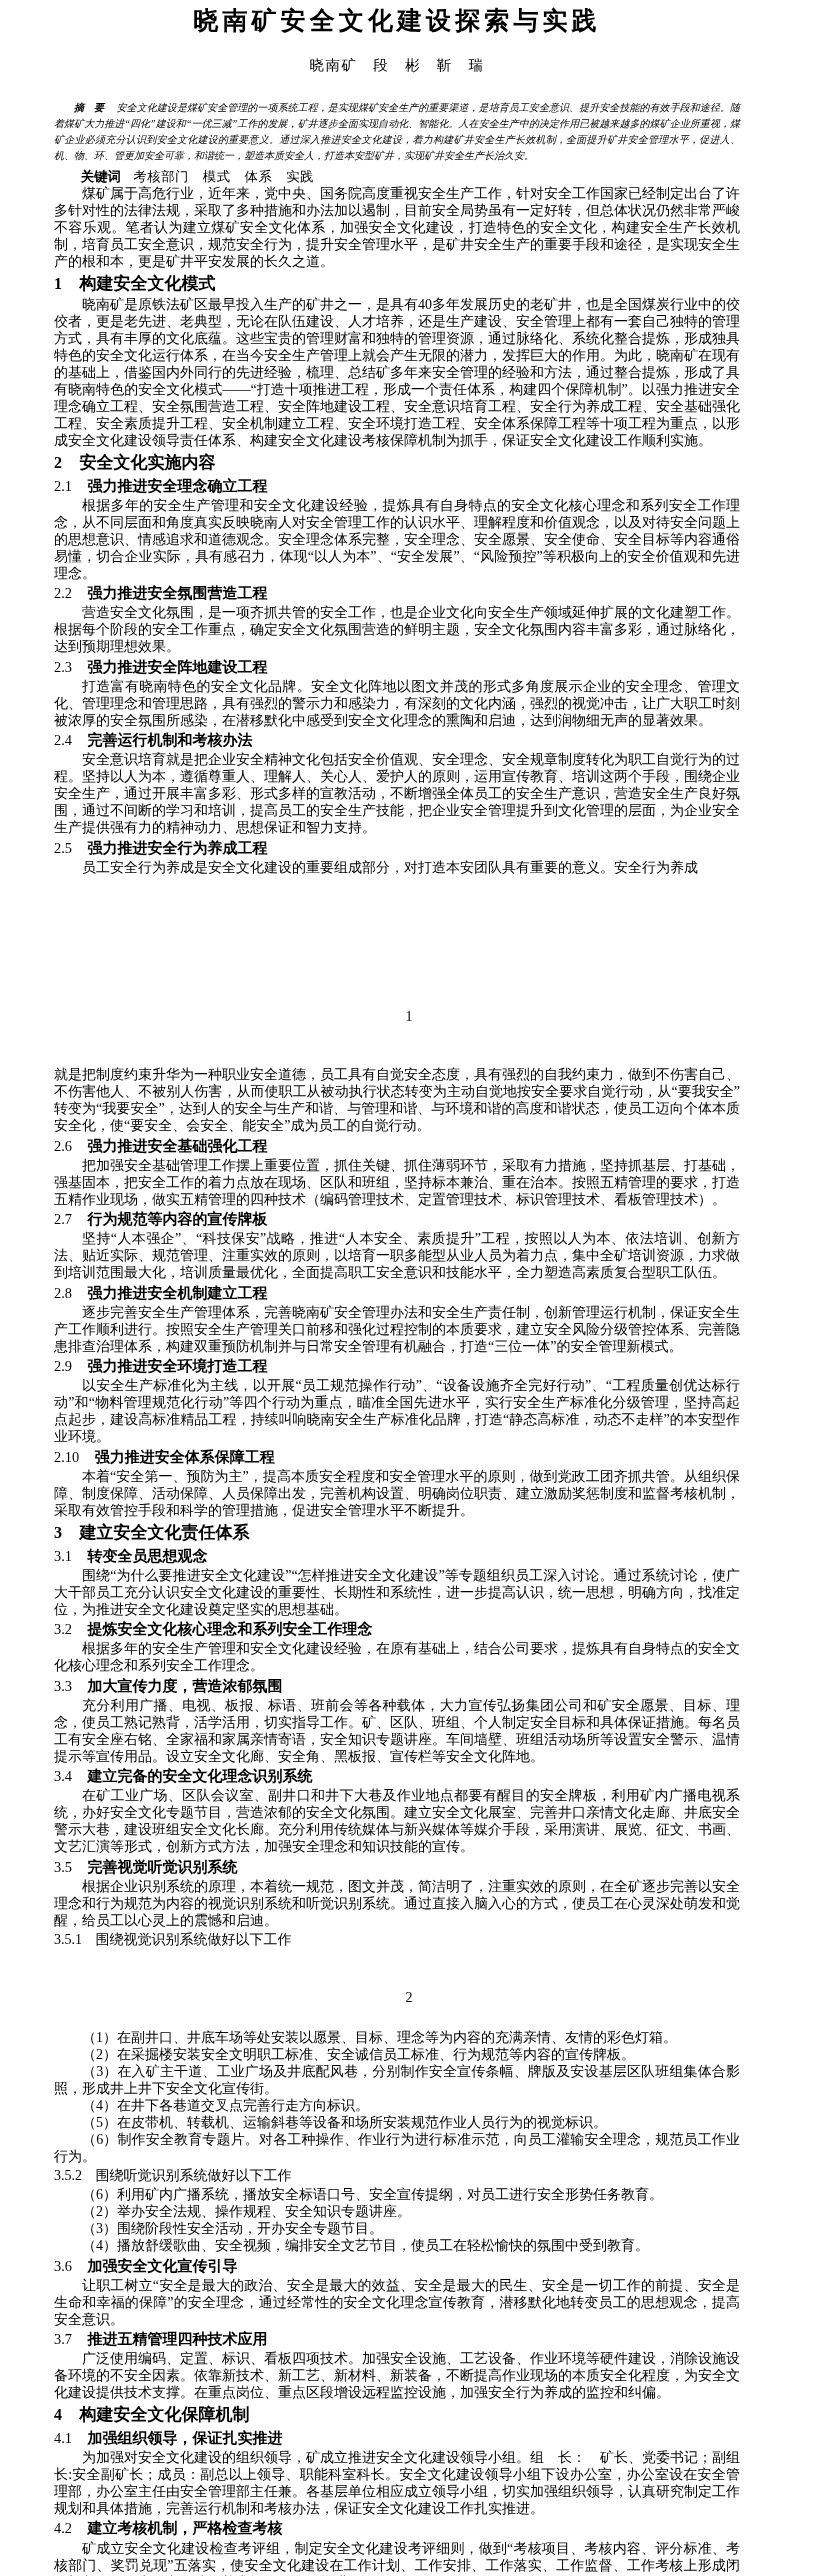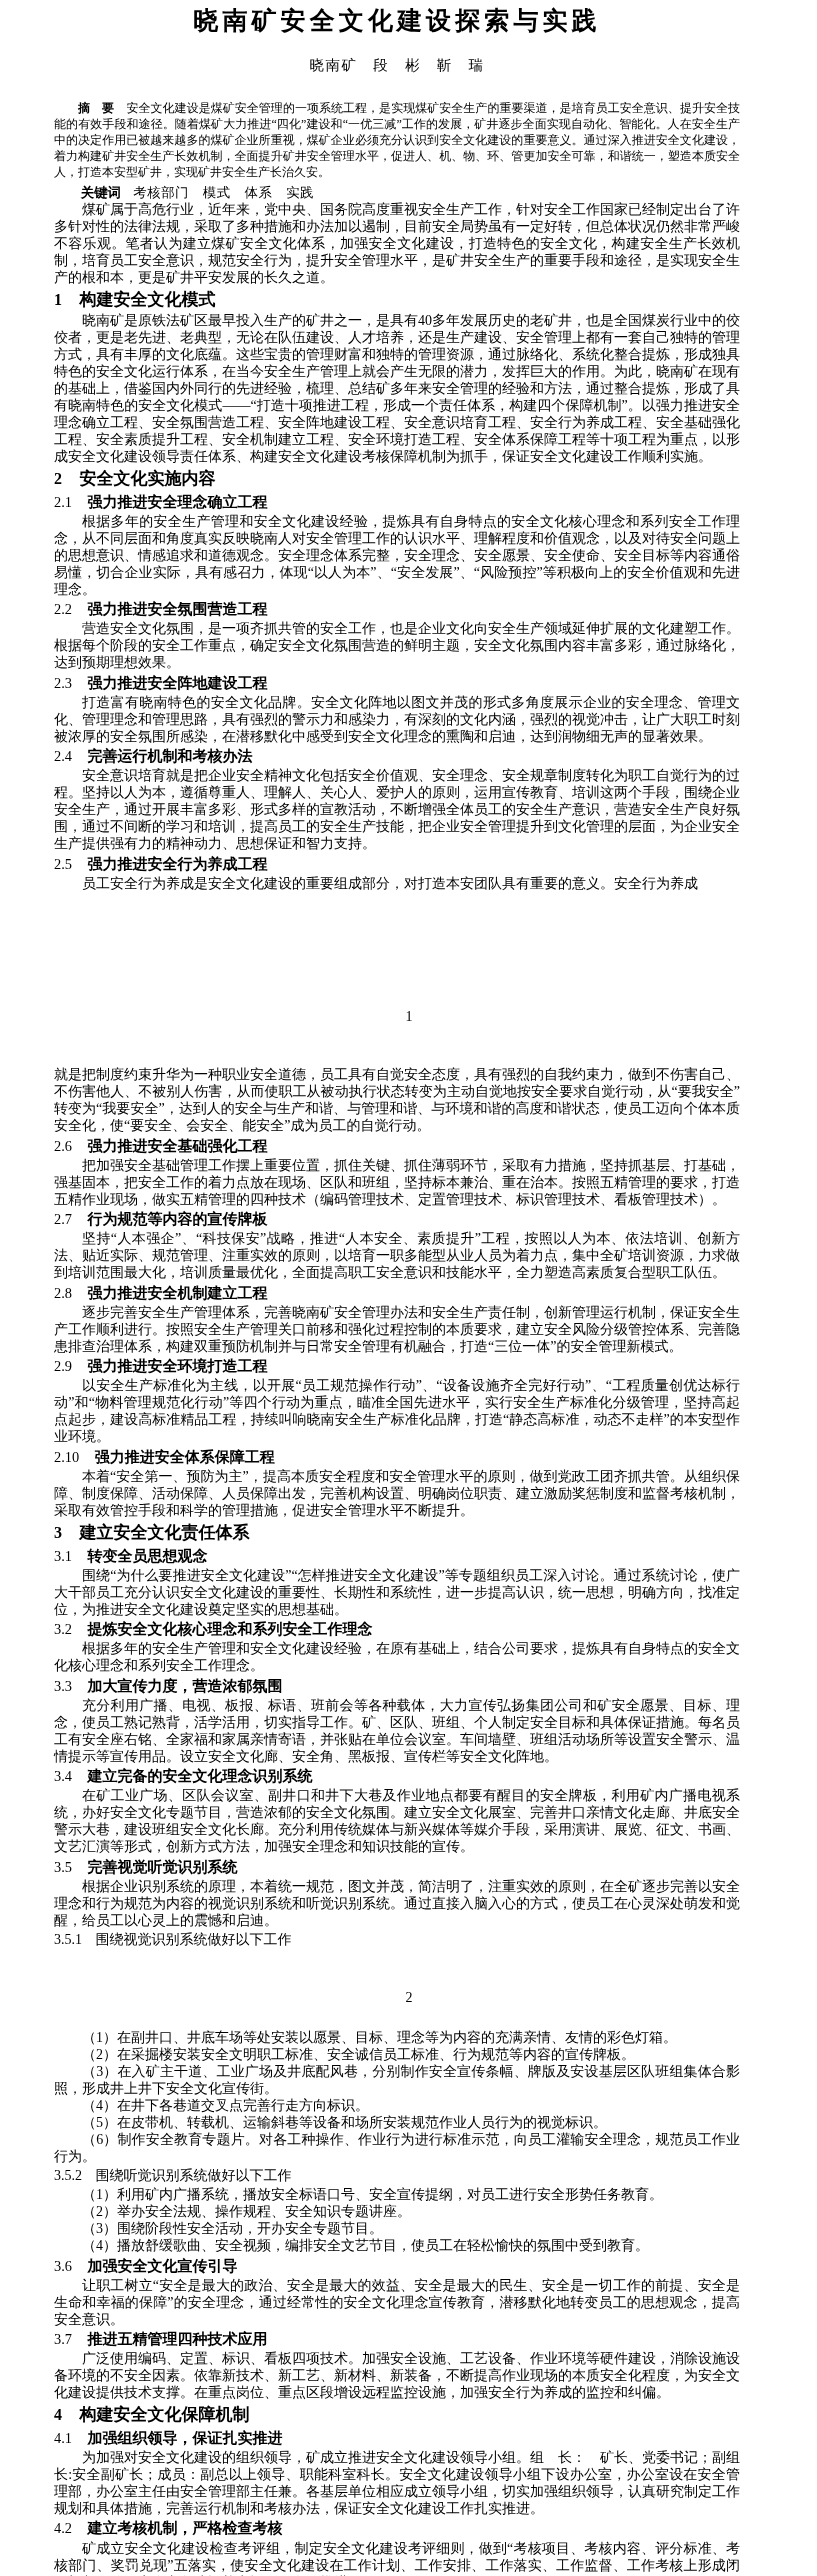--- a/index.html
+++ b/index.html
@@ -11,21 +11,21 @@
   .page{position:relative;overflow:hidden;padding:0 78px 0 54px;box-sizing:border-box;}
   .page-1{height:1030px;}
   .page-2{height:963px;margin-top:36px;}
   .page-3{height:1004px;}
   .doc-title{
     font-family:"Liberation Sans","DejaVu Sans",sans-serif;
     font-weight:bold;font-size:25px;line-height:31px;letter-spacing:4.1px;
     text-align:center;margin:5.2px 0 0 0;
   }
   .byline{text-align:center;font-size:14.4px;line-height:17.5px;margin-top:20.6px;letter-spacing:1.5px;}
-  .abstract{margin-top:26px;font-size:12px;line-height:16px;text-align:justify;text-indent:2em;}
+  .abstract{margin-top:26px;font-size:10px;line-height:16px;text-align:justify;text-indent:2em;font-style:italic;}
   .abstract .lab,.keywords .lab{
     font-family:"Liberation Sans","DejaVu Sans",sans-serif;font-weight:bold;margin-right:12.4px;
   }
   .keywords{font-size:13.4px;line-height:16px;margin-top:4.6px;text-indent:2em;}
   .keywords .kw{letter-spacing:0.5px;}
   p.body{font-size:14px;line-height:17px;text-align:justify;text-indent:2em;margin:0;}
   p.body.noind{text-indent:0;}
   .h1{font-family:"Liberation Sans","DejaVu Sans",sans-serif;font-weight:bold;
       font-size:17px;line-height:23px;margin:2.1px 0 1px 0;}
   .h1 .num{font-family:"Liberation Serif","DejaVu Serif",serif;font-weight:600;font-size:16px;margin-right:17.5px;}
@@ -83,40 +83,40 @@
         <div class="h2"><span class="num">2.9</span><span>强力推进安全环境打造工程</span></div>
         <p class="body">以安全生产标准化为主线，以开展“员工规范操作行动”、“设备设施齐全完好行动”、“工程质量创优达标行动”和“物料管理规范化行动”等四个行动为重点，瞄准全国先进水平，实行安全生产标准化分级管理，坚持高起点起步，建设高标准精品工程，持续叫响晓南安全生产标准化品牌，打造“静态高标准，动态不走样”的本安型作业环境。</p>
         <div class="h2"><span class="num">2.10</span><span>强力推进安全体系保障工程</span></div>
         <p class="body">本着“安全第一、预防为主”，提高本质安全程度和安全管理水平的原则，做到党政工团齐抓共管。从组织保障、制度保障、活动保障、人员保障出发，完善机构设置、明确岗位职责、建立激励奖惩制度和监督考核机制，采取有效管控手段和科学的管理措施，促进安全管理水平不断提升。</p>
         <div class="h1"><span class="num">3</span><span>建立安全文化责任体系</span></div>
         <div class="h2"><span class="num">3.1</span><span>转变全员思想观念</span></div>
         <p class="body">围绕“为什么要推进安全文化建设”“怎样推进安全文化建设”等专题组织员工深入讨论。通过系统讨论，使广大干部员工充分认识安全文化建设的重要性、长期性和系统性，进一步提高认识，统一思想，明确方向，找准定位，为推进安全文化建设奠定坚实的思想基础。</p>
         <div class="h2"><span class="num">3.2</span><span>提炼安全文化核心理念和系列安全工作理念</span></div>
         <p class="body">根据多年的安全生产管理和安全文化建设经验，在原有基础上，结合公司要求，提炼具有自身特点的安全文化核心理念和系列安全工作理念。</p>
         <div class="h2"><span class="num">3.3</span><span>加大宣传力度，营造浓郁氛围</span></div>
-        <p class="body">充分利用广播、电视、板报、标语、班前会等各种载体，大力宣传弘扬集团公司和矿安全愿景、目标、理念，使员工熟记熟背，活学活用，切实指导工作。矿、区队、班组、个人制定安全目标和具体保证措施。每名员工有安全座右铭、全家福和家属亲情寄语，并张贴在单位会议室。车间墙壁、班组活动场所等设置安全警示、温情提示等宣传用品。设立安全文化廊、安全角、黑板报、宣传栏等安全文化阵地。</p>
+        <p class="body">充分利用广播、电视、板报、标语、班前会等各种载体，大力宣传弘扬集团公司和矿安全愿景、目标、理念，使员工熟记熟背，活学活用，切实指导工作。矿、区队、班组、个人制定安全目标和具体保证措施。每名员工有安全座右铭、全家福和家属亲情寄语，安全知识专题讲座。车间墙壁、班组活动场所等设置安全警示、温情提示等宣传用品。设立安全文化廊、安全角、黑板报、宣传栏等安全文化阵地。</p>
         <div class="h2"><span class="num">3.4</span><span>建立完备的安全文化理念识别系统</span></div>
         <p class="body">在矿工业广场、区队会议室、副井口和井下大巷及作业地点都要有醒目的安全牌板，利用矿内广播电视系统，办好安全文化专题节目，营造浓郁的安全文化氛围。建立安全文化展室、完善井口亲情文化走廊、井底安全警示大巷，建设班组安全文化长廊。充分利用传统媒体与新兴媒体等媒介手段，采用演讲、展览、征文、书画、文艺汇演等形式，创新方式方法，加强安全理念和知识技能的宣传。</p>
         <div class="h2"><span class="num">3.5</span><span>完善视觉听觉识别系统</span></div>
         <p class="body">根据企业识别系统的原理，本着统一规范，图文并茂，简洁明了，注重实效的原则，在全矿逐步完善以安全理念和行为规范为内容的视觉识别系统和听觉识别系统。通过直接入脑入心的方式，使员工在心灵深处萌发和觉醒，给员工以心灵上的震憾和启迪。</p>
         <div class="h3"><span class="num">3.5.1</span><span>围绕视觉识别系统做好以下工作</span></div>
       </div>
     <div class="pagenum pn-2">2</div>
   </div>
 
   <div class="page page-3">
     <div class="flow">
         <p class="body">（1）在副井口、井底车场等处安装以愿景、目标、理念等为内容的充满亲情、友情的彩色灯箱。</p>
         <p class="body">（2）在采掘楼安装安全文明职工标准、安全诚信员工标准、行为规范等内容的宣传牌板。</p>
         <p class="body">（3）在入矿主干道、工业广场及井底配风巷，分别制作安全宣传条幅、牌版及安设基层区队班组集体合影照，形成井上井下安全文化宣传街。</p>
         <p class="body">（4）在井下各巷道交叉点完善行走方向标识。</p>
         <p class="body">（5）在皮带机、转载机、运输斜巷等设备和场所安装规范作业人员行为的视觉标识。</p>
         <p class="body">（6）制作安全教育专题片。对各工种操作、作业行为进行标准示范，向员工灌输安全理念，规范员工作业行为。</p>
         <div class="h3"><span class="num">3.5.2</span><span>围绕听觉识别系统做好以下工作</span></div>
-        <p class="body">（1）利用矿内广播系统，播放安全标语口号、安全宣传提纲，对员工进行安全形势任务教育。</p>
+        <p class="body">（6）利用矿内广播系统，播放安全标语口号、安全宣传提纲，对员工进行安全形势任务教育。</p>
         <p class="body">（2）举办安全法规、操作规程、安全知识专题讲座。</p>
         <p class="body">（3）围绕阶段性安全活动，开办安全专题节目。</p>
         <p class="body">（4）播放舒缓歌曲、安全视频，编排安全文艺节目，使员工在轻松愉快的氛围中受到教育。</p>
         <div class="h2"><span class="num">3.6</span><span>加强安全文化宣传引导</span></div>
         <p class="body">让职工树立“安全是最大的政治、安全是最大的效益、安全是最大的民生、安全是一切工作的前提、安全是生命和幸福的保障”的安全理念，通过经常性的安全文化理念宣传教育，潜移默化地转变员工的思想观念，提高安全意识。</p>
         <div class="h2"><span class="num">3.7</span><span>推进五精管理四种技术应用</span></div>
         <p class="body">广泛使用编码、定置、标识、看板四项技术。加强安全设施、工艺设备、作业环境等硬件建设，消除设施设备环境的不安全因素。依靠新技术、新工艺、新材料、新装备，不断提高作业现场的本质安全化程度，为安全文化建设提供技术支撑。在重点岗位、重点区段增设远程监控设施，加强安全行为养成的监控和纠偏。</p>
         <div class="h1"><span class="num">4</span><span>构建安全文化保障机制</span></div>
         <div class="h2"><span class="num">4.1</span><span>加强组织领导，保证扎实推进</span></div>
         <p class="body">为加强对安全文化建设的组织领导，矿成立推进安全文化建设领导小组。组　长：　矿长、党委书记；副组长:安全副矿长；成员：副总以上领导、职能科室科长。安全文化建设领导小组下设办公室，办公室设在安全管理部，办公室主任由安全管理部主任兼。各基层单位相应成立领导小组，切实加强组织领导，认真研究制定工作规划和具体措施，完善运行机制和考核办法，保证安全文化建设工作扎实推进。</p>

